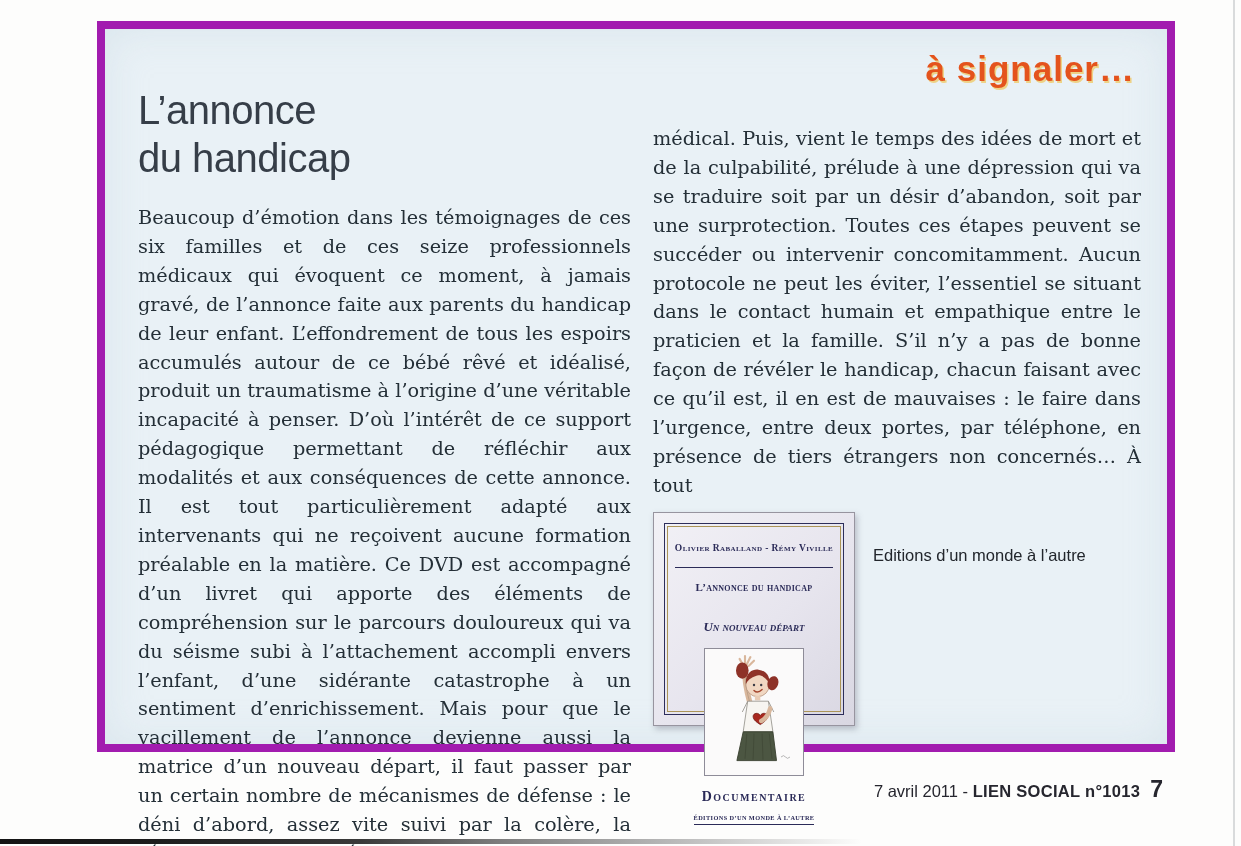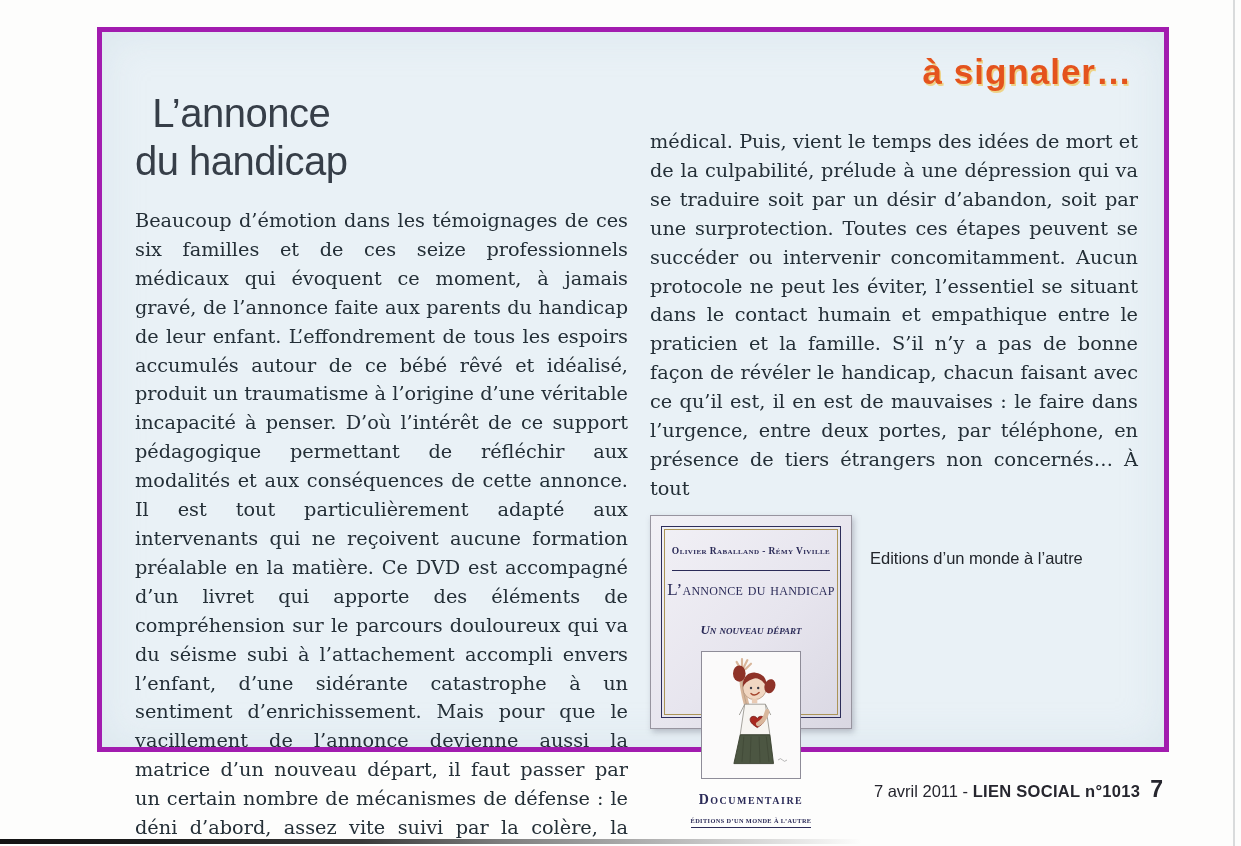--- a/index.html
+++ b/index.html
@@ -12,35 +12,35 @@
   .scan-bar-bottom{
     position:absolute;left:0;top:839px;width:862px;height:5px;
     background:linear-gradient(to right,#141414 0%,#1d1d1d 18%,#3a3a3a 42%,#7d7d7d 58%,#b9b9b9 78%,rgba(200,200,200,0) 100%);
   }
   .scan-line-right{
     position:absolute;left:1233px;top:0;width:2px;height:846px;
     background:#cfd2d3;opacity:.8;
   }
   
   .article-box{
-    position:absolute;left:97px;top:27px;width:1062px;height:715px;
+    position:absolute;left:97px;top:21px;width:1062px;height:715px;
     background:#e9f1f6;
-    border:5px solid #a21caf;
+    border:8px solid #a21caf;
     box-shadow:inset 0 0 40px rgba(190,210,220,.35);
   }
   .badge{
     position:absolute;top:20px;right:32px;
     font-size:35px;font-weight:bold;letter-spacing:1px;
     color:#e4531d;
     text-shadow:1.5px 1.5px 0 rgba(243,186,44,.55);
   }
   .headline{
     position:absolute;left:33px;top:57px;
     font-size:40px;line-height:48px;color:#363e48;
-    letter-spacing:-.5px;font-weight:500;text-align:center;
+    letter-spacing:-.5px;font-weight:500;
   }
   
   .bodytext{
     font-family:"DejaVu Serif","Liberation Serif",serif;
     font-size:19.3px;line-height:28.9px;color:#242f37;
     text-align:justify;
   }
   .col-left{position:absolute;left:33px;top:175px;width:493px;}
   .col-right{position:absolute;left:548px;top:96px;width:488px;}
   .col-right p{margin:0;}
@@ -62,21 +62,21 @@
     border:1px solid #ab9457;
     display:flex;flex-direction:column;align-items:center;
     font-family:"Liberation Serif",serif;color:#2b2b58;
     padding-top:7px;box-sizing:border-box;
   }
   .dvd-authors{
     font-size:9.5px;font-weight:bold;font-variant:small-caps;
     letter-spacing:.4px;white-space:nowrap;
     border-bottom:1px solid #2b2b58;padding-bottom:4px;margin-bottom:5px;
   }
-  .dvd-title{font-size:17px;font-weight:normal;font-variant:small-caps;letter-spacing:.3px;white-space:nowrap;}
+  .dvd-title{font-size:11px;font-weight:bold;font-variant:small-caps;letter-spacing:.3px;white-space:nowrap;}
   .dvd-subtitle{font-size:13px;font-weight:bold;font-style:italic;font-variant:small-caps;margin-top:11px;}
   .dvd-art{
     width:98px;height:132px;margin-top:6px;
     background:#fbfafa;border:1px solid #8e8c98;
     display:flex;align-items:center;justify-content:center;
   }
   .dvd-genre{font-size:14px;font-weight:bold;font-variant:small-caps;letter-spacing:1.5px;margin-top:7px;}
   .dvd-publisher{
     font-size:6.3px;font-weight:bold;text-transform:uppercase;text-align:center;
     line-height:7.5px;letter-spacing:.4px;margin-top:3px;

